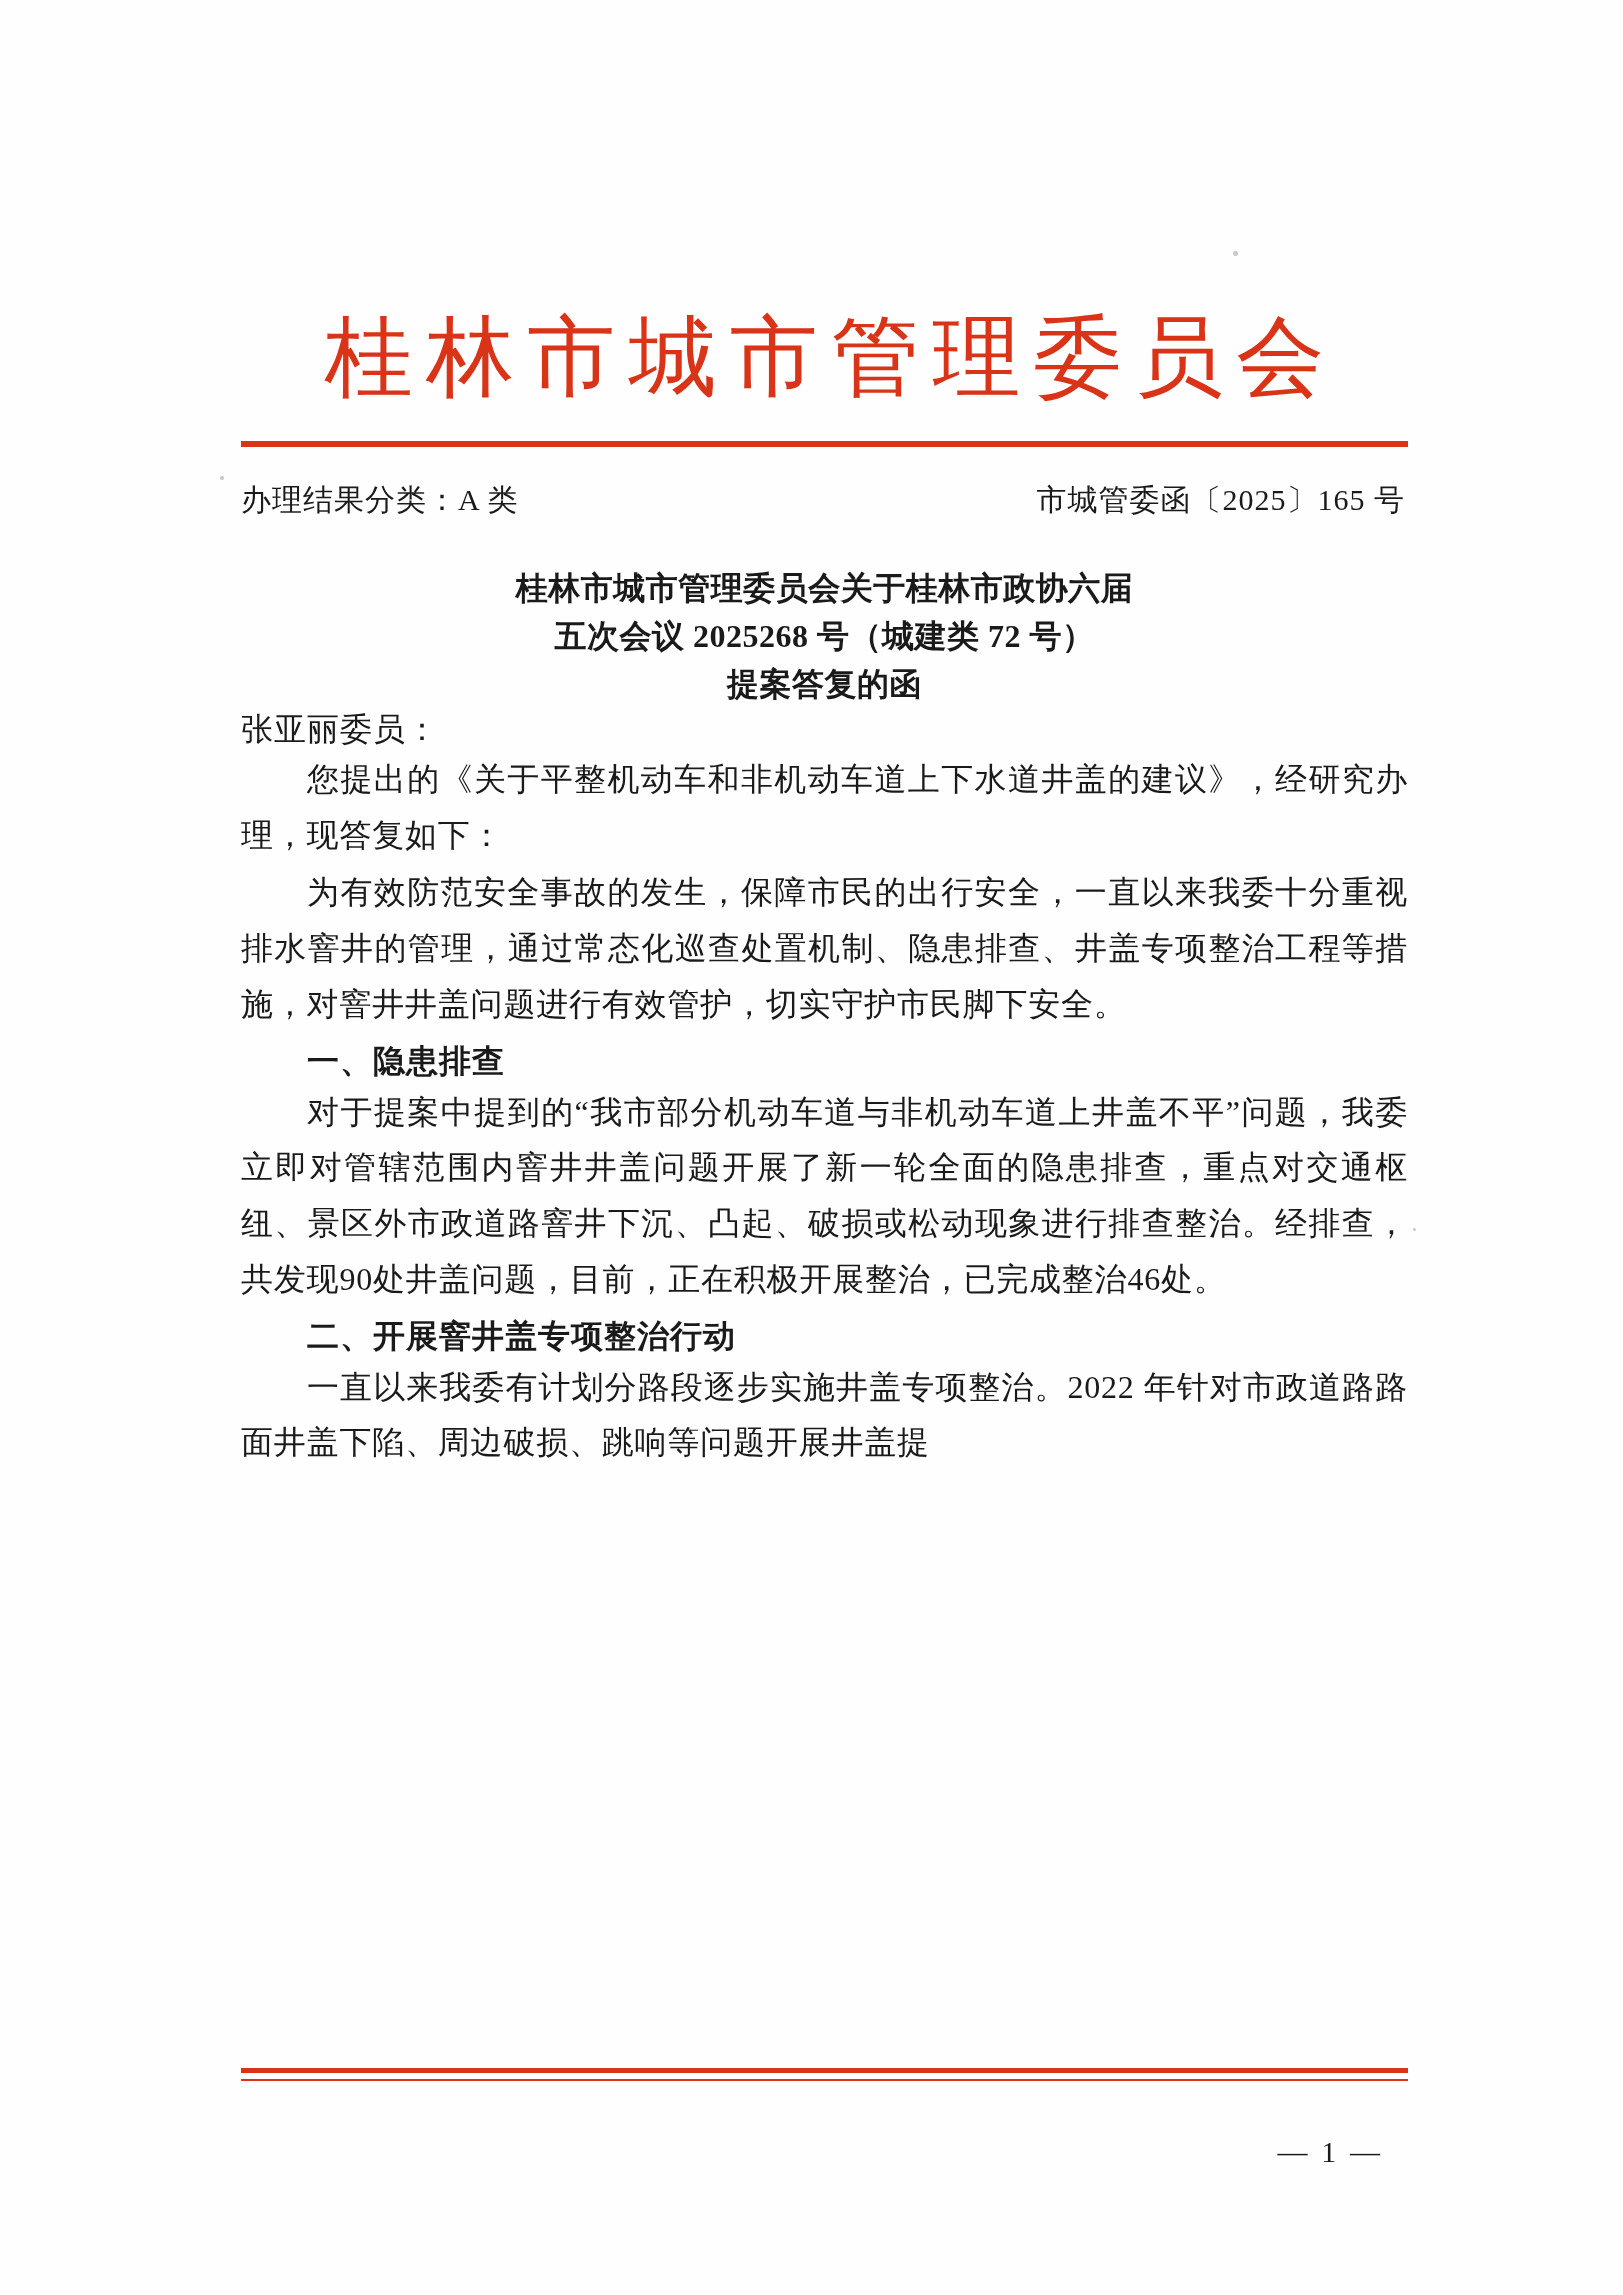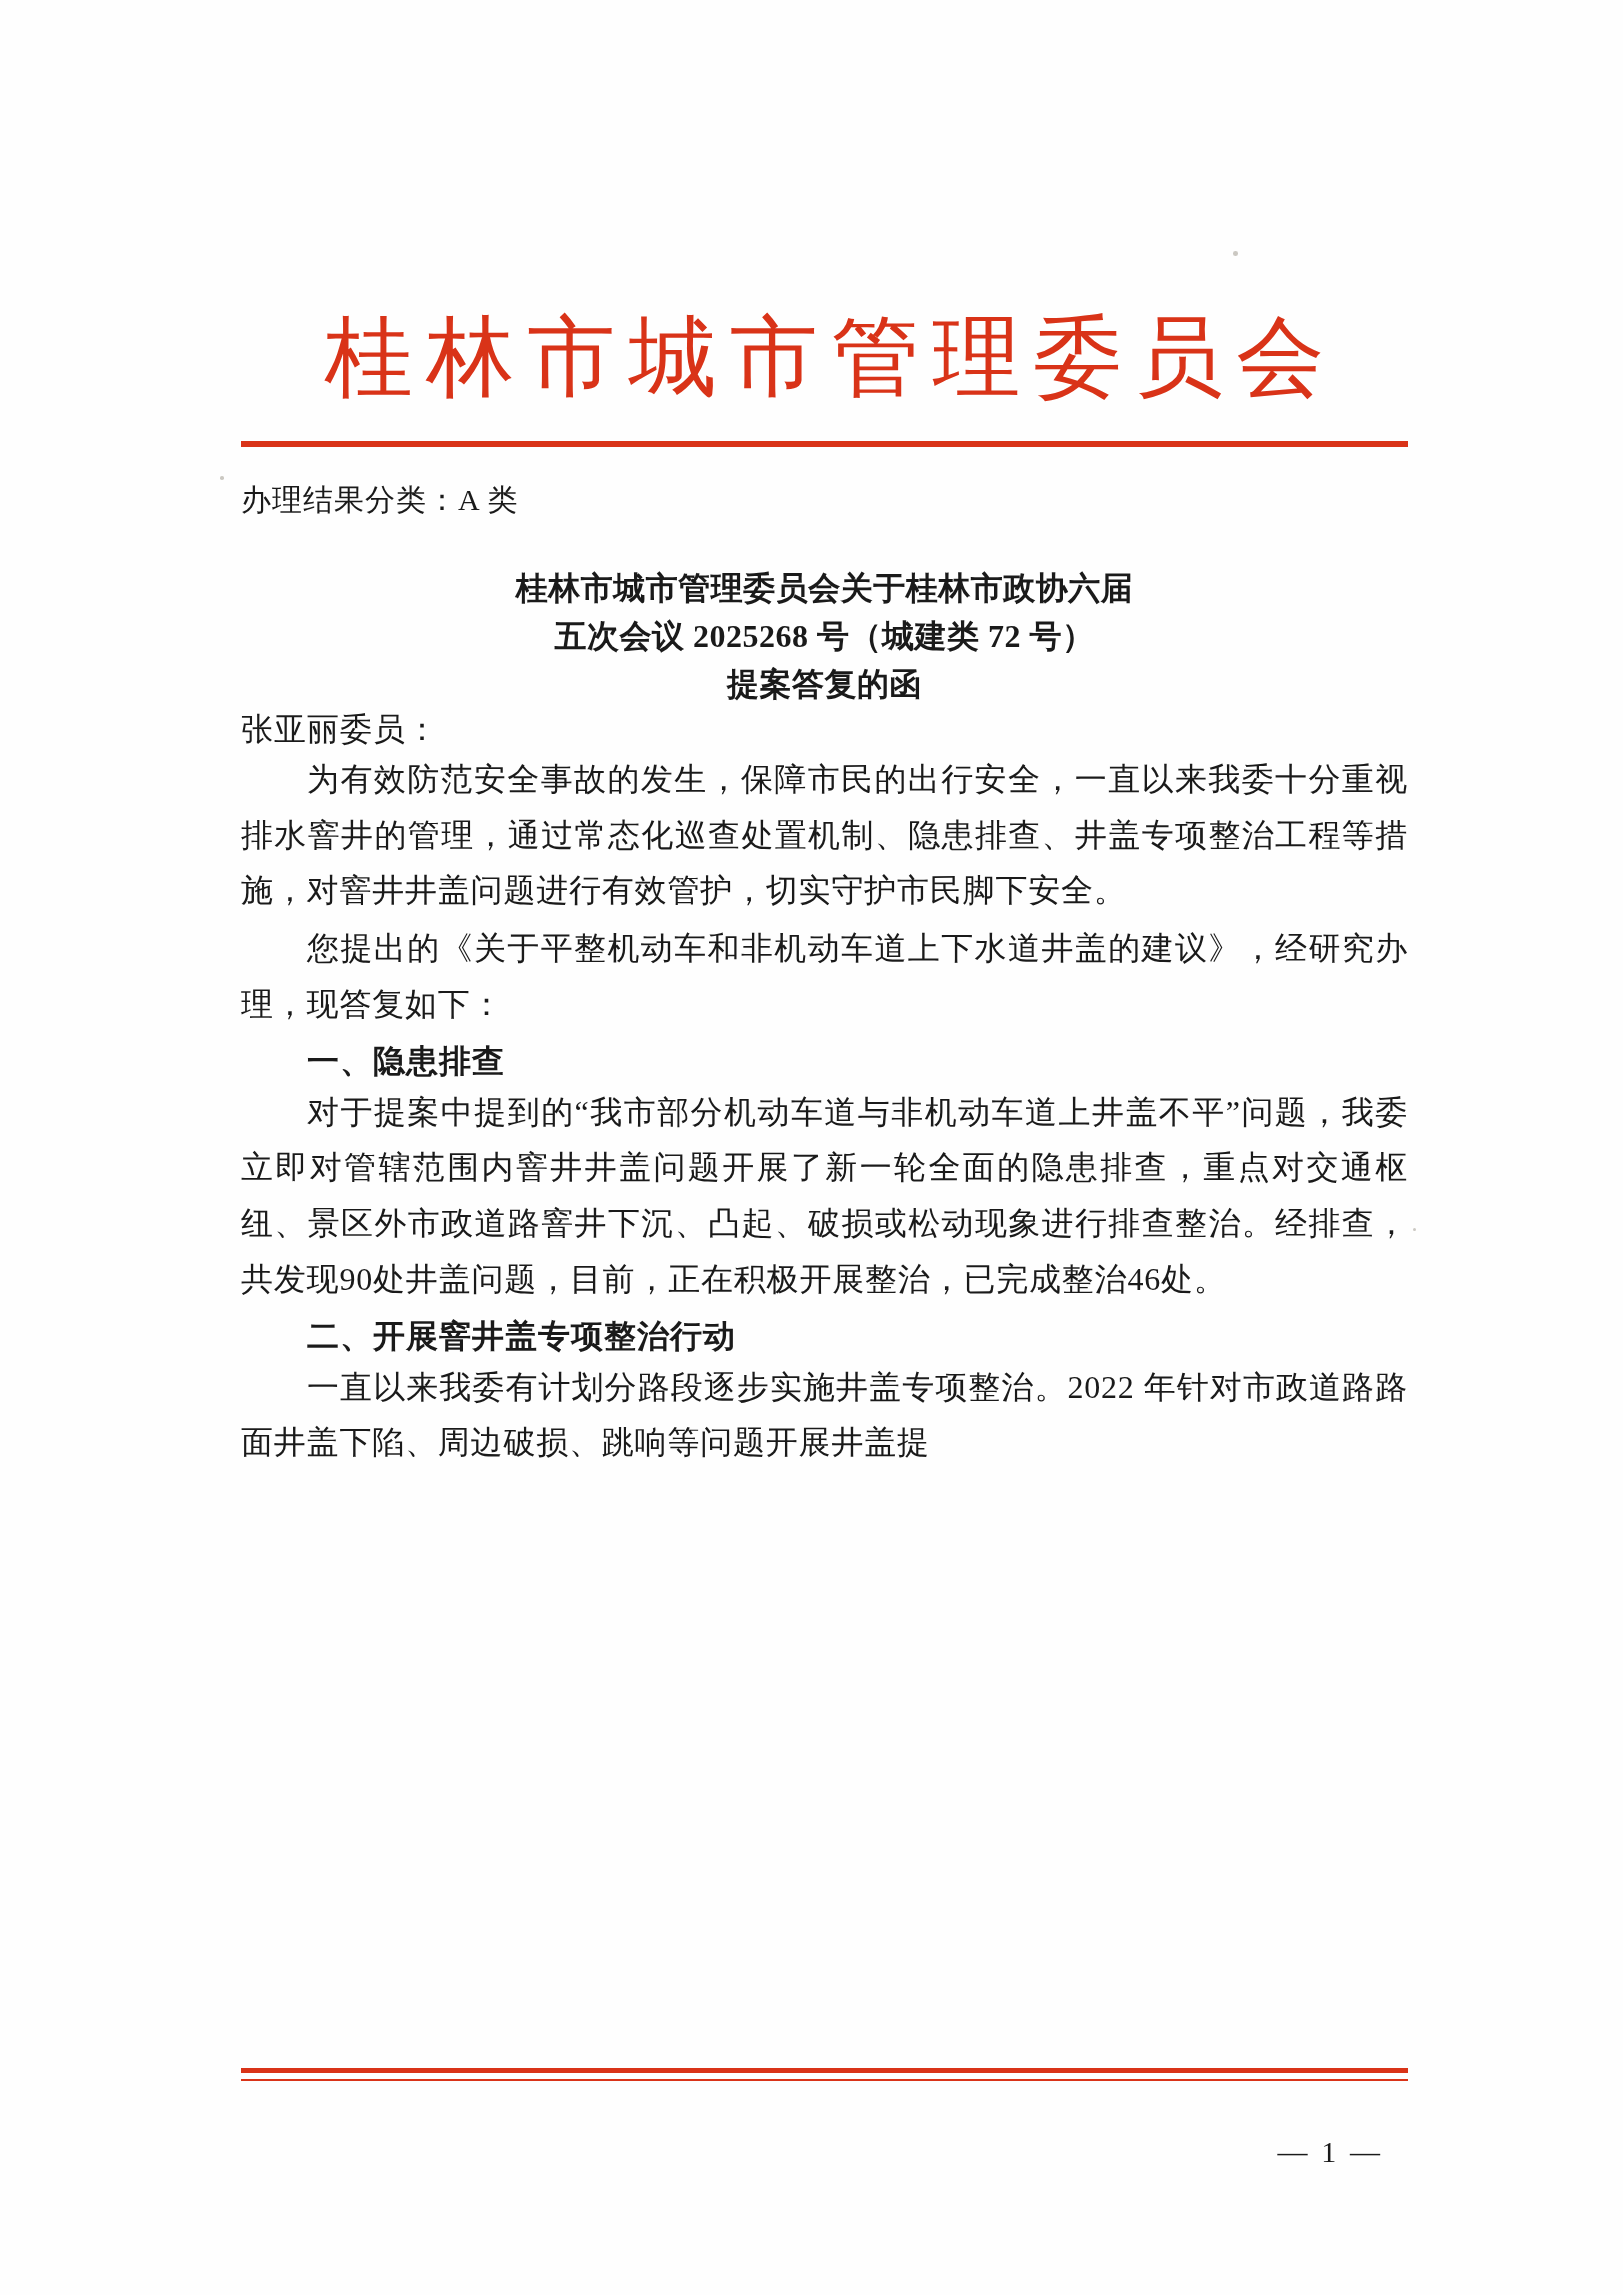--- a/index.html
+++ b/index.html
@@ -128,32 +128,33 @@
   <div class="speckle" style="left:220px;top:476px;width:3.6px;height:3.6px;"></div>
   <div class="speckle" style="left:1413px;top:1228px;width:3.1px;height:3.1px;"></div>
 
   <div class="content">
 
     <div class="masthead">桂林市城市管理委员会</div>
     <div class="masthead-rule"></div>
 
     <div class="meta-row">
       <div class="meta-left">办理结果分类：A 类</div>
+      <div class="meta-right">市城管委函〔2025〕165 号</div>
     </div>
 
     <div class="doc-title">
       <span class="line">桂林市城市管理委员会关于桂林市政协六届</span>
       <span class="line">五次会议 2025268 号（城建类 72 号）</span>
       <span class="line">提案答复的函</span>
     </div>
 
     <div class="salutation">张亚丽委员：</div>
 
+    <p class="body-text">您提出的《关于平整机动车和非机动车道上下水道井盖的建议》，经研究办理，现答复如下：</p>
     <p class="body-text">为有效防范安全事故的发生，保障市民的出行安全，一直以来我委十分重视排水窨井的管理，通过常态化巡查处置机制、隐患排查、井盖专项整治工程等措施，对窨井井盖问题进行有效管护，切实守护市民脚下安全。</p>
-    <p class="body-text">您提出的《关于平整机动车和非机动车道上下水道井盖的建议》，经研究办理，现答复如下：</p>
 
     <h3 class="section-head">一、隐患排查</h3>
     <p class="body-text">对于提案中提到的“我市部分机动车道与非机动车道上井盖不平”问题，我委立即对管辖范围内窨井井盖问题开展了新一轮全面的隐患排查，重点对交通枢纽、景区外市政道路窨井下沉、凸起、破损或松动现象进行排查整治。经排查，共发现90处井盖问题，目前，正在积极开展整治，已完成整治46处。</p>
 
     <h3 class="section-head">二、开展窨井盖专项整治行动</h3>
     <p class="body-text">一直以来我委有计划分路段逐步实施井盖专项整治。2022 年针对市政道路路面井盖下陷、周边破损、跳响等问题开展井盖提</p>
 
   </div>
 
   <div class="footer-rules">

